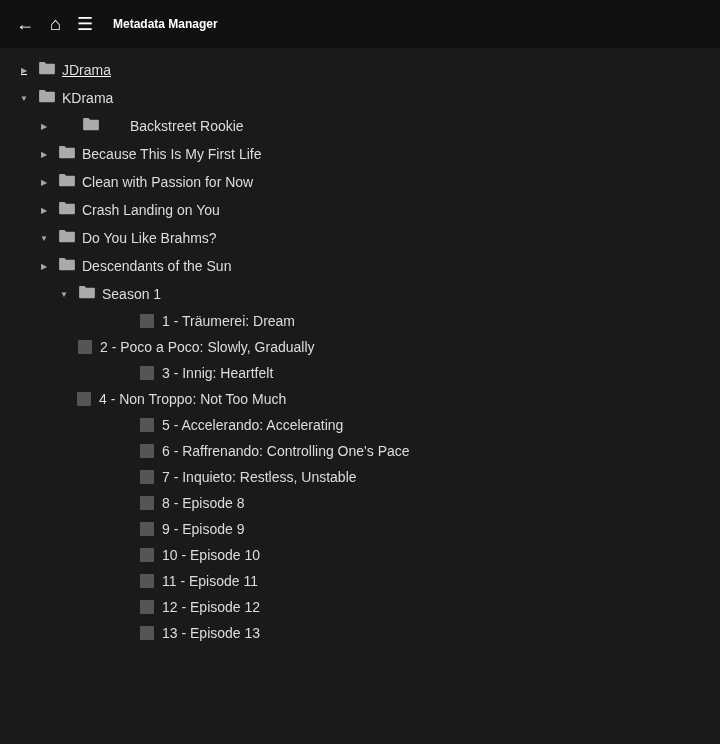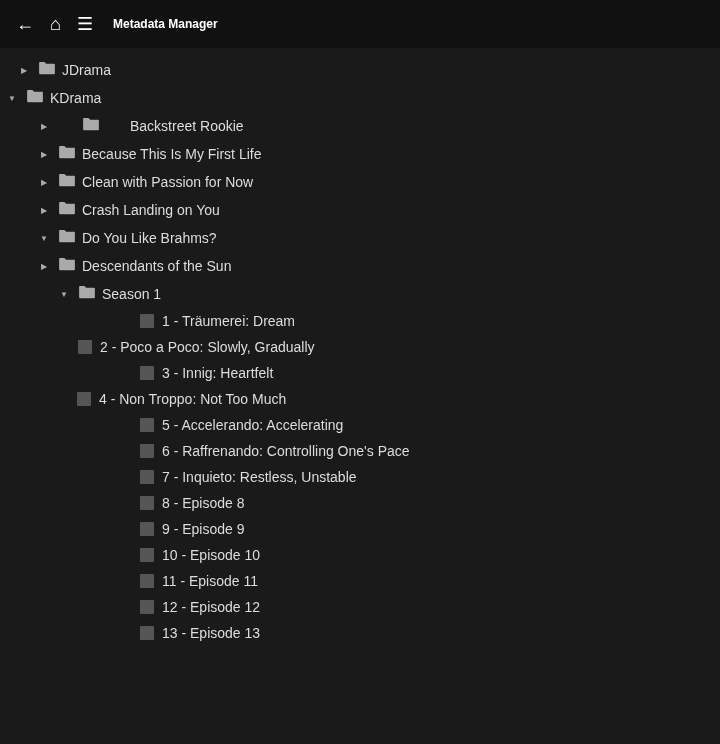--- a/index.html
+++ b/index.html
@@ -99,28 +99,28 @@
 <body>
 
 <div class="header">
   <span class="header-icon">←</span>
   <span class="header-icon">⌂</span>
   <span class="header-icon">☰</span>
   <span class="header-title">Metadata Manager</span>
 </div>
 
 <div class="tree-container" id="tree-root">
-<div class="tree-item" style="padding-left: 16px;">
+<div class="tree-item" style="padding-left: 16px; text-decoration: underline;">
       <span class="chevron chevron-right"></span>
       <span class="folder-icon"><svg viewBox="0 0 20 16" width="18" height="14" fill="#aaaaaa">
     <path d="M1 2C1 1.4 1.4 1 2 1h5l2 2h9c.6 0 1 .4 1 1v10c0 .6-.4 1-1 1H2c-.6 0-1-.4-1-1V2z"></path>
   </svg></span>
       <span class="item-label">JDrama</span>
     </div>
-    <div class="tree-item" style="padding-left: 4px;">
+    <div class="tree-item" style="padding-left: 16px;">
       <span class="chevron chevron-down"></span>
       <span class="folder-icon"><svg viewBox="0 0 20 16" width="18" height="14" fill="#aaaaaa">
     <path d="M1 2C1 1.4 1.4 1 2 1h5l2 2h9c.6 0 1 .4 1 1v10c0 .6-.4 1-1 1H2c-.6 0-1-.4-1-1V2z"></path>
   </svg></span>
       <span class="item-label">KDrama</span>
     </div>
     <div class="tree-item" style="padding-left: 36px; gap: 24px;">
       <span class="chevron chevron-right"></span>
       <span class="folder-icon"><svg viewBox="0 0 20 16" width="18" height="14" fill="#aaaaaa">
     <path d="M1 2C1 1.4 1.4 1 2 1h5l2 2h9c.6 0 1 .4 1 1v10c0 .6-.4 1-1 1H2c-.6 0-1-.4-1-1V2z"></path>

